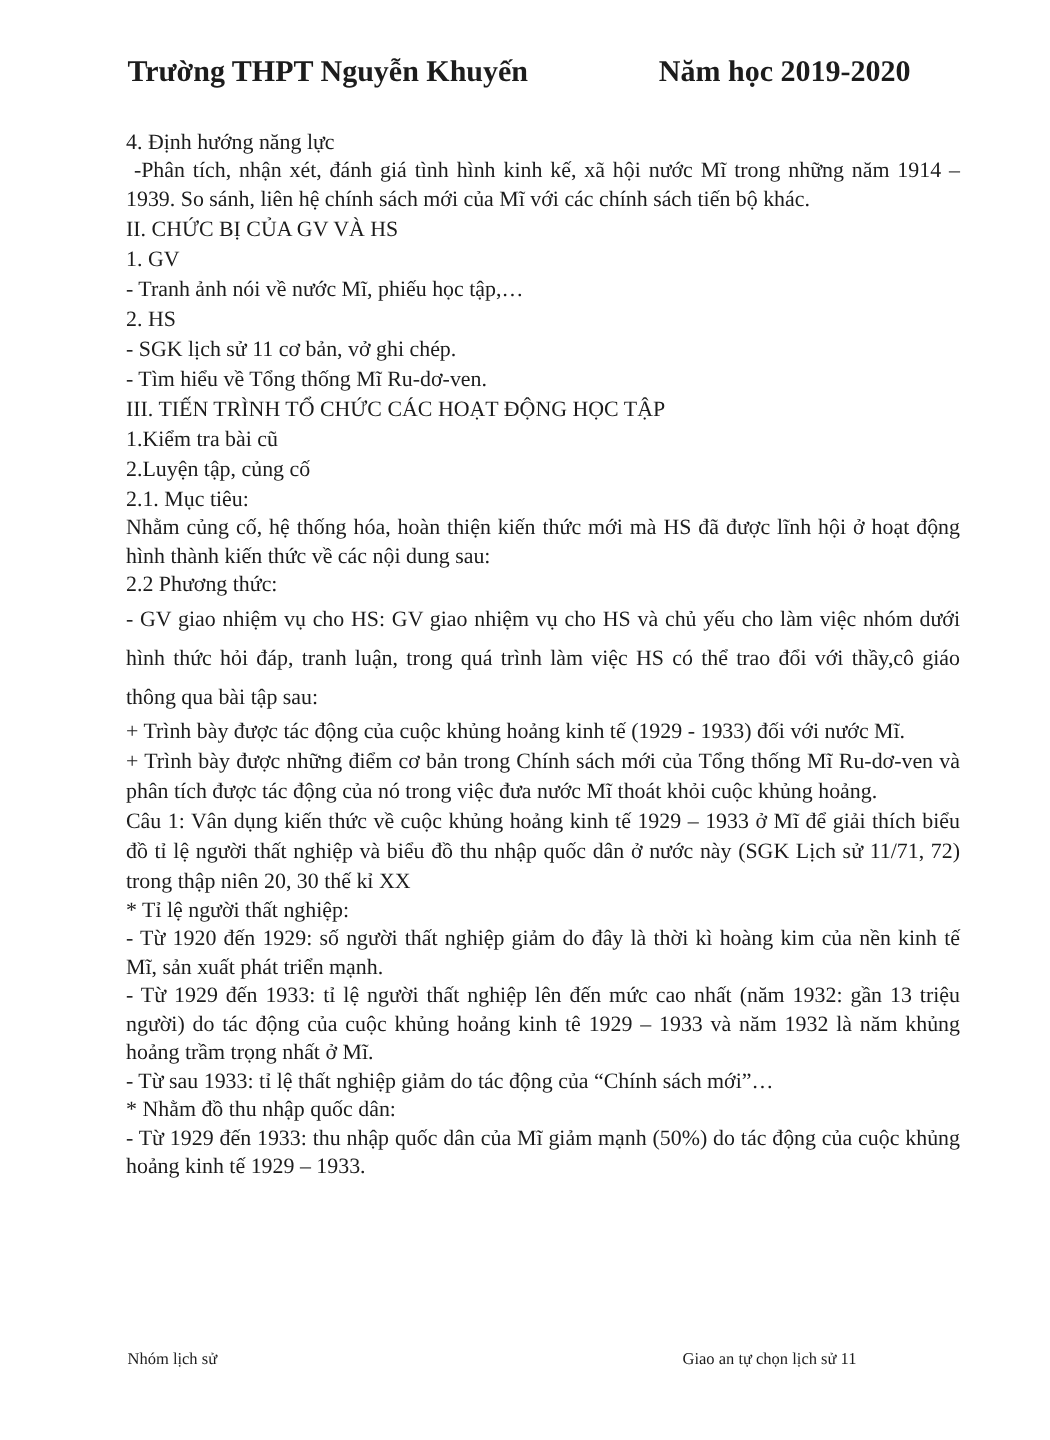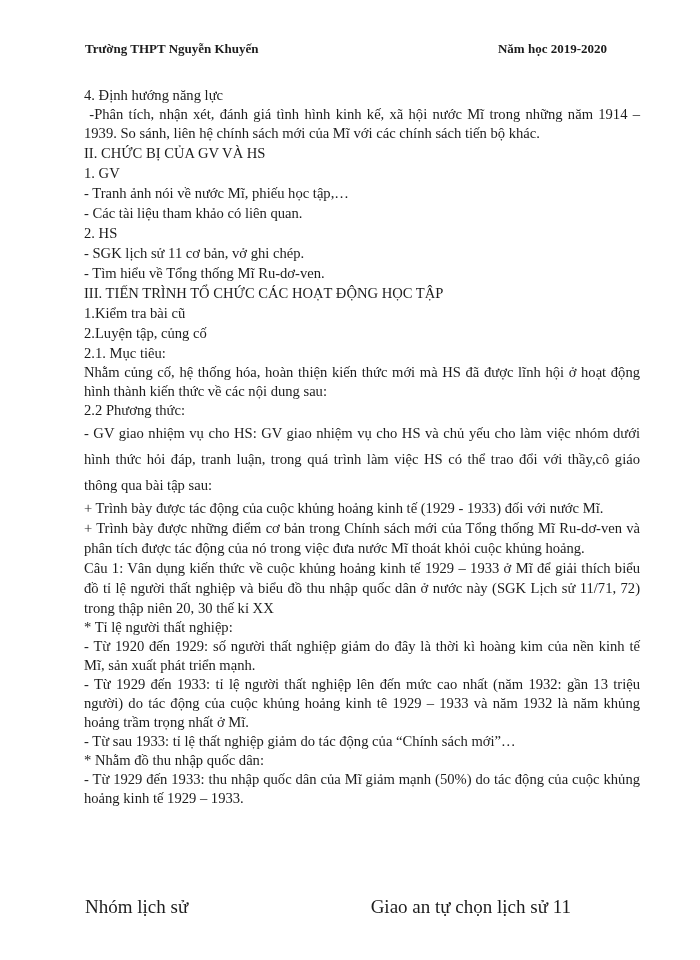--- a/index.html
+++ b/index.html
@@ -13,21 +13,21 @@
     color: #1c1c1c;
     overflow: hidden;
   }
   .header {
     position: absolute;
     top: 40px;
     left: 85px;
     width: 530px;
     display: flex;
     justify-content: space-between;
-    font-size: 13px;
+    font-size: 20px;
     font-weight: bold;
     line-height: 17px;
   }
   .header .right { margin-right: 8px; }
   .content {
     position: absolute;
     top: 86px;
     left: 84px;
     width: 556px;
     font-size: 14.6px;
@@ -41,42 +41,41 @@
   .pitch20 { line-height: 20px; }
   .gap     { margin-top: 17px; }
   .pre     { white-space: pre-wrap; }
   .footer {
     position: absolute;
     top: 898px;
     left: 85px;
     width: 530px;
     display: flex;
     justify-content: space-between;
-    font-size: 19px;
+    font-size: 11px;
     line-height: 17px;
   }
   .footer .right { margin-right: 44px; }
 </style>
 </head>
 <body>
 
 <div class="page">
 
   <div class="header">
     <span class="left">Trường THPT  Nguyễn Khuyến</span>
     <span class="right">Năm học 2019-2020</span>
   </div>
 
   <div class="content" id="doc-body">
       <p class="bold">4. Định hướng năng lực</p>
       <p class="justify pre"> -Phân tích, nhận xét, đánh giá tình hình kinh kế, xã hội nước Mĩ trong những năm 1914 – 1939. So sánh, liên hệ chính sách mới của Mĩ với các chính sách tiến bộ khác.</p>
       <p class="bold pitch20">II. CHỨC BỊ CỦA GV VÀ HS</p>
       <p class="bold pitch20">1. GV</p>
       <p class="pitch20">- Tranh ảnh nói về nước Mĩ, phiếu học tập,…</p>
-      <p class="pitch20">- Các tài liệu tham khảo có liên quan.</p>
       <p class="bold pitch20">2. HS</p>
       <p class="pitch20">- SGK lịch sử 11 cơ bản, vở ghi chép.</p>
       <p class="pitch20">- Tìm hiểu về Tổng thống Mĩ Ru-dơ-ven.</p>
       <p class="bold pitch20">III. TIẾN TRÌNH TỔ CHỨC CÁC HOẠT ĐỘNG HỌC TẬP</p>
       <p class="bold pitch20">1.Kiểm tra bài cũ</p>
       <p class="bold pitch20">2.Luyện tập, củng cố</p>
       <p class="bold pitch20">2.1. Mục tiêu:</p>
       <p class="justify">Nhằm củng cố, hệ thống hóa, hoàn thiện kiến thức mới mà HS đã được lĩnh hội ở hoạt động hình thành kiến thức về các nội dung sau:</p>
       <p class="bold outdent gap">2.2 Phương thức:</p>
       <p class="justify outdent spaced">- GV giao nhiệm vụ cho HS: GV giao nhiệm vụ cho HS và chủ yếu cho làm việc nhóm dưới hình thức hỏi đáp, tranh luận, trong quá trình làm việc HS có thể trao đổi với thầy,cô giáo thông qua bài tập sau:</p>

